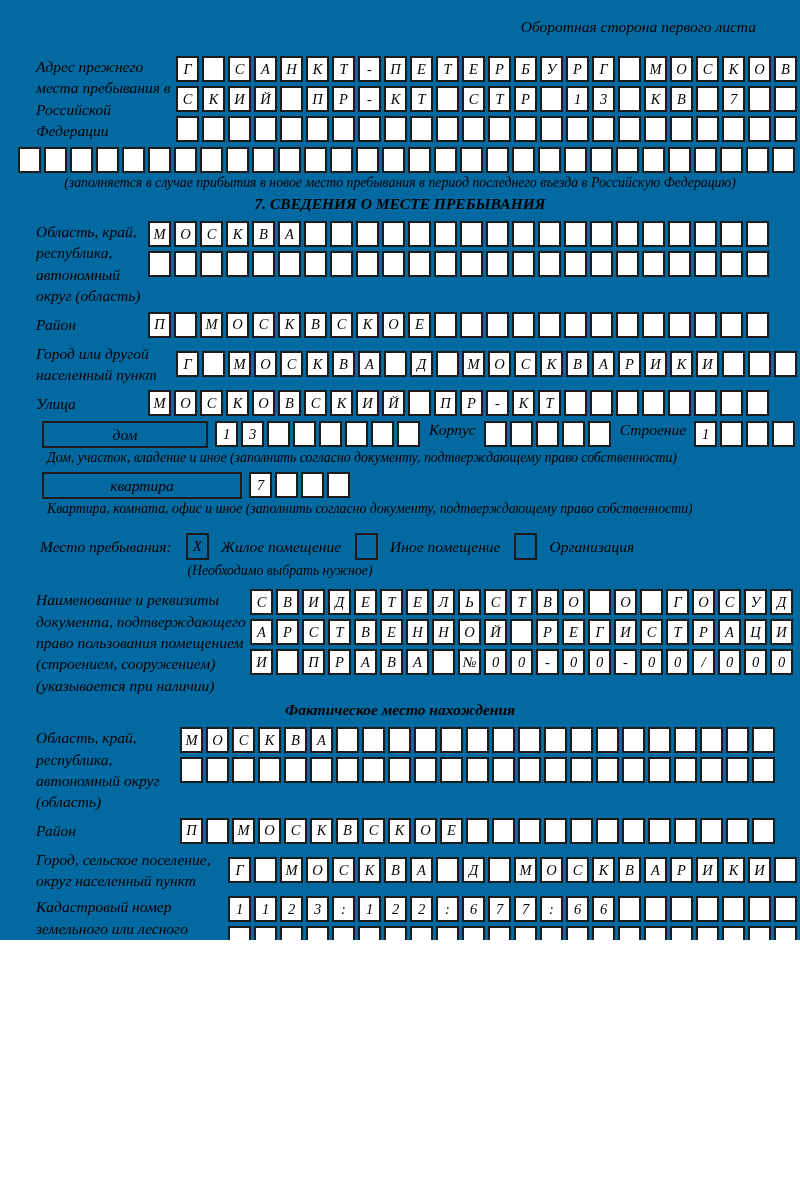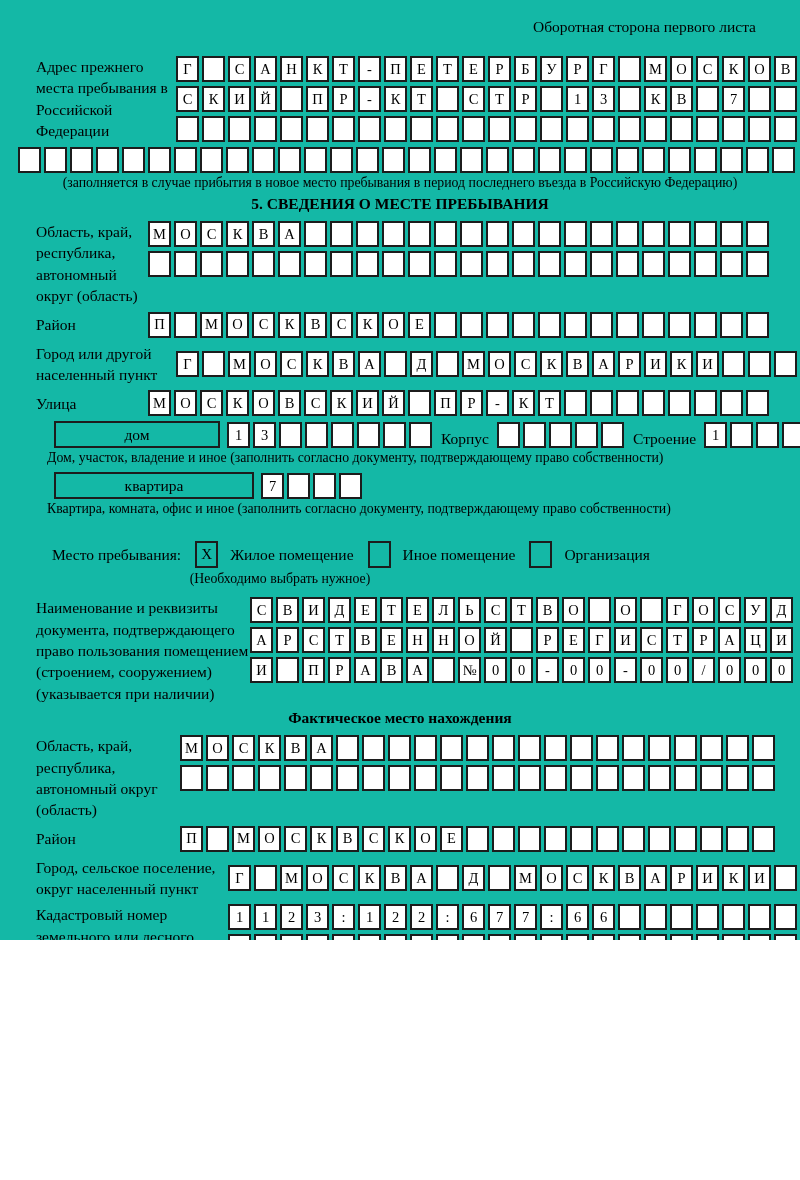--- a/index.html
+++ b/index.html
@@ -1,38 +1,38 @@
 <!DOCTYPE html>
 <html><head>
 <meta charset="utf-8">
 <style>
   html,body{margin:0;padding:0;background:#ffffff;}
   body{width:800px;font-family:"Liberation Serif", serif;color:#000;}
-  .page{width:800px;height:940px;box-sizing:border-box;padding-top:18px;overflow:hidden;background:#14b8a6;}
+  .page{width:800px;height:940px;box-sizing:border-box;padding-top:18px;overflow:hidden;background:#0369a1;font-style:italic;}
   .hdr{text-align:right;padding-right:44px;font-size:15.5px;margin-bottom:20px;}
   .field{display:flex;align-items:flex-start;padding-left:36px;margin-bottom:5px;}
   .field.vcenter{align-items:center;}
   .flabel{font-size:15.5px;line-height:1.38;flex:0 0 auto;}
   .w140{width:140px;} .w112{width:112px;} .w214{width:214px;}
   .w144{width:144px;} .w192{width:192px;}
   .cellrows{display:flex;flex-direction:column;gap:4px;}
   .cellrow{display:flex;flex-wrap:nowrap;}
   .cell{box-sizing:content-box;width:19px;height:22px;border:2px solid #1c1c1c;margin-right:3px;
         display:inline-flex;align-items:center;justify-content:center;
         font-size:14.5px;line-height:1;flex:0 0 auto;background:#fff;}
   .fullrow{padding-left:18px;margin:4px 0 2px 0;}
   .cnote{text-align:center;font-size:13.8px;margin:2px 0 4px 0;}
   .h-sec{text-align:center;font-weight:bold;font-size:15.5px;margin:4px 0 8px 0;}
-  .homerow{display:flex;align-items:flex-end;padding-left:38px;font-size:15.5px;margin:2px 16px;}
+  .homerow{display:flex;align-items:flex-start;padding-left:38px;font-size:15.5px;margin:2px 4px;}
   .wide-box{box-sizing:border-box;border:2px solid #1c1c1c;height:27px;display:flex;
             align-items:center;justify-content:center;font-size:15.5px;flex:0 0 auto;margin-right:7px;}
   .dom-box{width:166px;} .kv-box{width:200px;}
   .unit-label{margin:0 8px 0 6px;flex:0 0 auto;}
   .caption{font-size:13.8px;padding-left:47px;margin:1px 0 6px 0;}
-  .stayrow{display:flex;align-items:center;padding-left:52px;font-size:15.5px;margin-top:24px;}
+  .stayrow{display:flex;align-items:center;padding-left:40px;font-size:15.5px;margin-top:16px;}
   .cbox{box-sizing:content-box;width:19px;height:23px;border:2px solid #1c1c1c;display:flex;
         align-items:center;justify-content:center;font-size:15px;margin:0 12px 0 14px;flex:0 0 auto;}
   .opt-label{flex:0 0 auto;}
   .subnote{text-align:center;font-size:13.8px;margin:3px 0 10px 0;width:560px;}
   .act-note{text-align:center;font-size:14px;line-height:1.35;margin-bottom:8px;}
   .stamp-box{margin-left:395px;width:356px;height:176px;border:2px solid #1c1c1c;box-sizing:border-box;margin-top:6px;}
   .mt10{}
 </style>
 </head>
 <body>
@@ -151,21 +151,21 @@
       <span class="cell"></span>
       <span class="cell"></span>
       <span class="cell"></span>
       <span class="cell"></span>
       <span class="cell"></span>
       <span class="cell"></span>
       <span class="cell"></span>
     </div>
   <div class="cnote">(заполняется в случае прибытия в новое место пребывания в период последнего въезда в Российскую Федерацию)</div>
 
-  <div class="h-sec">5. СВЕДЕНИЯ О МЕСТЕ ПРЕБЫВАНИЯ</div>
+  <div class="h-sec">7. СВЕДЕНИЯ О МЕСТЕ ПРЕБЫВАНИЯ</div>
 
   <div class="field">
     <div class="flabel w112">Область, край, республика, автономный округ (область)</div>
     <div class="cellrows">
       <div class="cellrow">
           <span class="cell">М</span>
           <span class="cell">О</span>
           <span class="cell">С</span>
           <span class="cell">К</span>
           <span class="cell">В</span>

